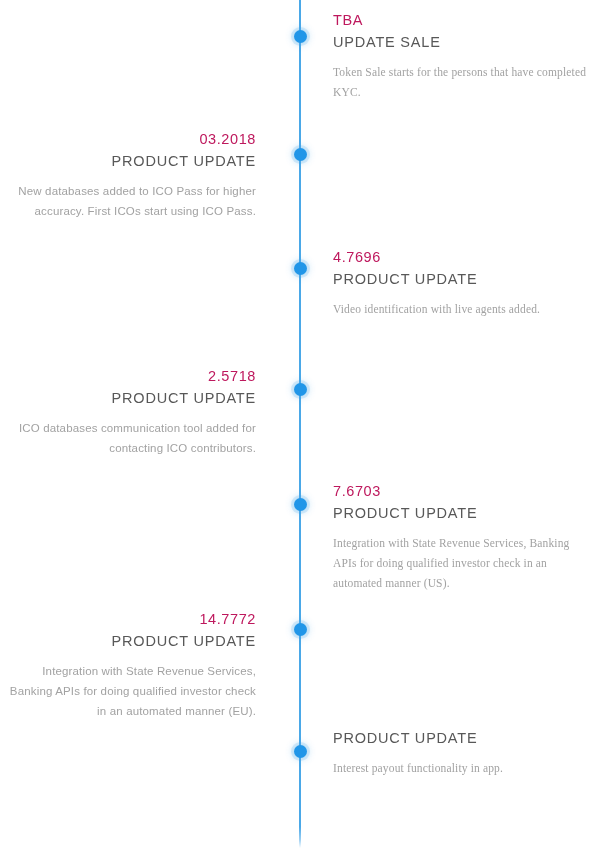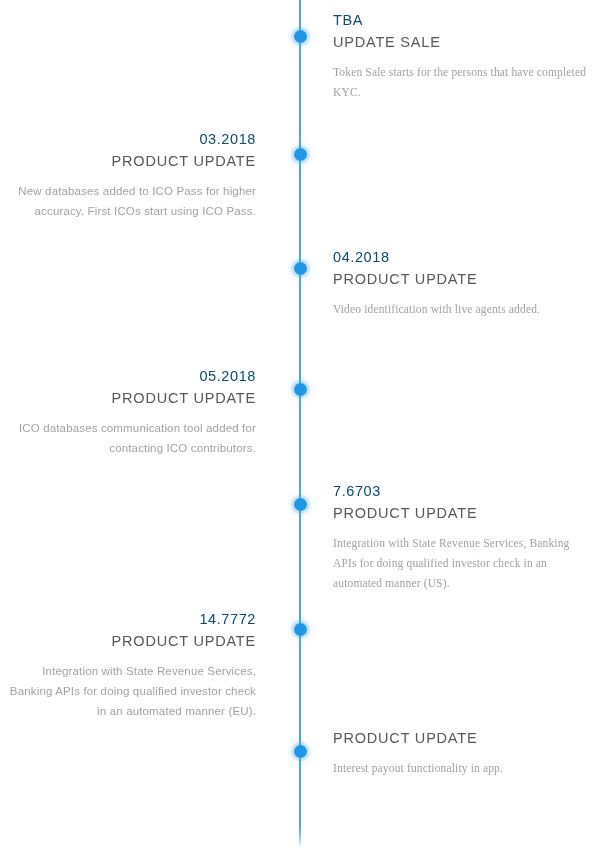--- a/index.html
+++ b/index.html
@@ -58,21 +58,21 @@
     text-align: right;
   }
   .entry.right {
     left: 333px;
     text-align: left;
   }
 
   .entry-date {
     font-size: 14.5px;
     line-height: 21px;
-    color: #0c4a6e;
+    color: #be185d;
     letter-spacing: 0.6px;
     font-weight: 400;
   }
   .entry-kind {
     font-size: 14.5px;
     line-height: 22px;
     color: #585858;
     letter-spacing: 0.8px;
     font-weight: 400;
     white-space: nowrap;
@@ -109,26 +109,26 @@
         <div class="entry-date">TBA</div>
         <div class="entry-kind">UPDATE SALE</div>
         <div class="entry-desc">Token Sale starts for the persons that have completed KYC.</div>
       </div>
       <div class="entry left" style="top: 129px; padding-left: 26px;">
         <div class="entry-date">03.2018</div>
         <div class="entry-kind">PRODUCT UPDATE</div>
         <div class="entry-desc">New databases added to ICO Pass for higher accuracy. First ICOs start using ICO Pass.</div>
       </div>
       <div class="entry right" style="top: 247px;">
-        <div class="entry-date">04.2018</div>
+        <div class="entry-date">4.7696</div>
         <div class="entry-kind">PRODUCT UPDATE</div>
         <div class="entry-desc">Video identification with live agents added.</div>
       </div>
       <div class="entry left" style="top: 366px;">
-        <div class="entry-date">05.2018</div>
+        <div class="entry-date">2.5718</div>
         <div class="entry-kind">PRODUCT UPDATE</div>
         <div class="entry-desc">ICO databases communication tool added for contacting ICO contributors.</div>
       </div>
       <div class="entry right" style="top: 481px;">
         <div class="entry-date">7.6703</div>
         <div class="entry-kind">PRODUCT UPDATE</div>
         <div class="entry-desc">Integration with State Revenue Services, Banking APIs for doing qualified investor check in an automated manner (US).</div>
       </div>
       <div class="entry left" style="top: 609px;">
         <div class="entry-date">14.7772</div>

